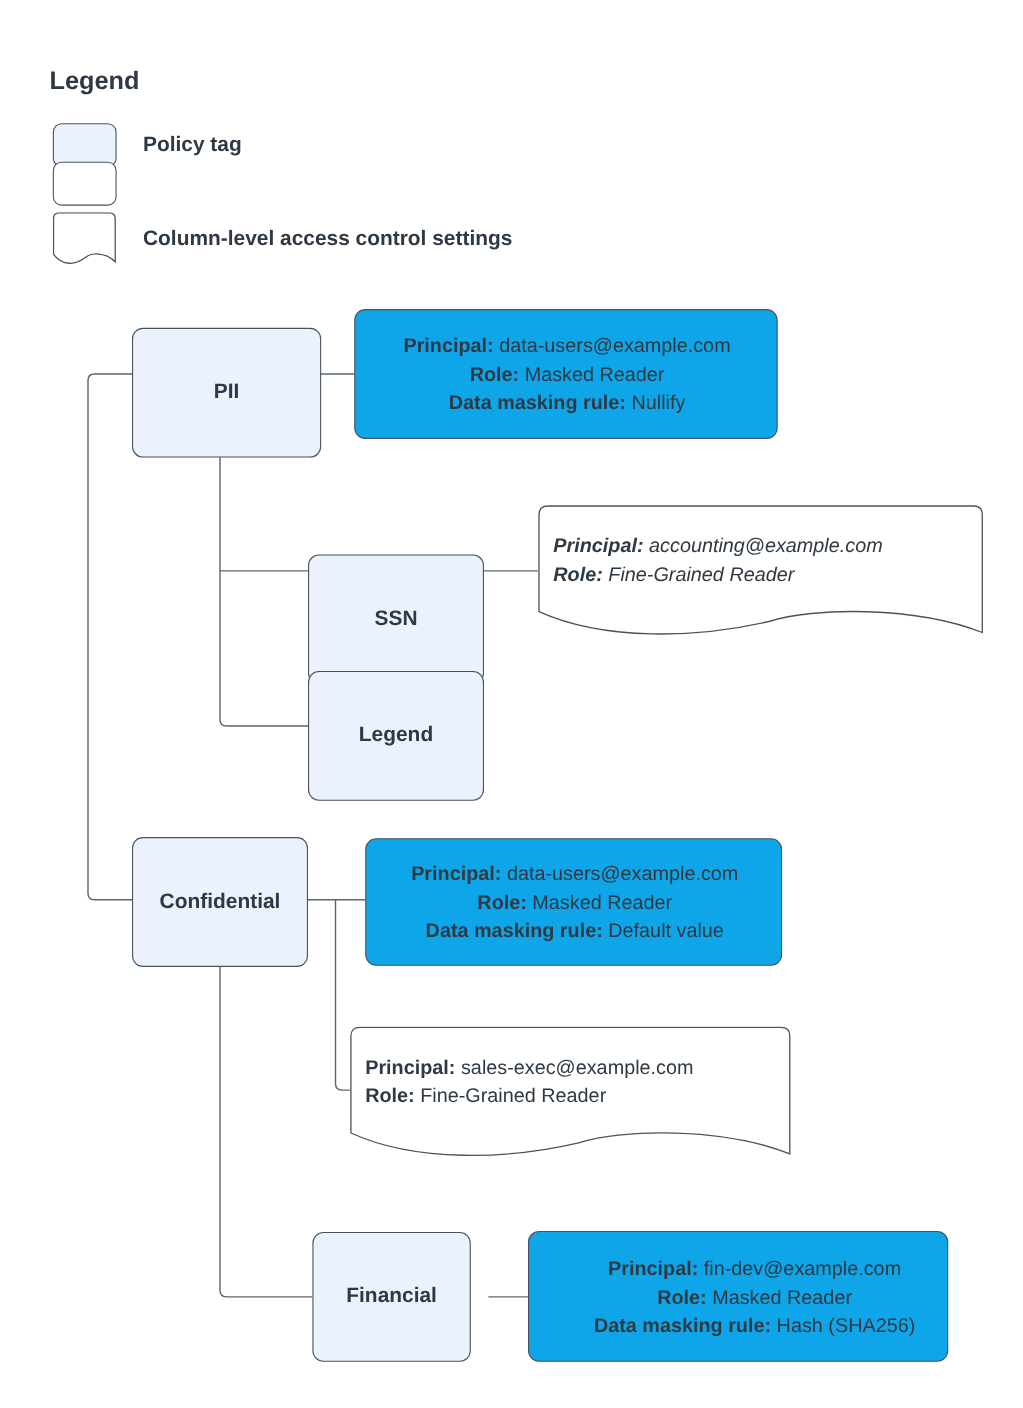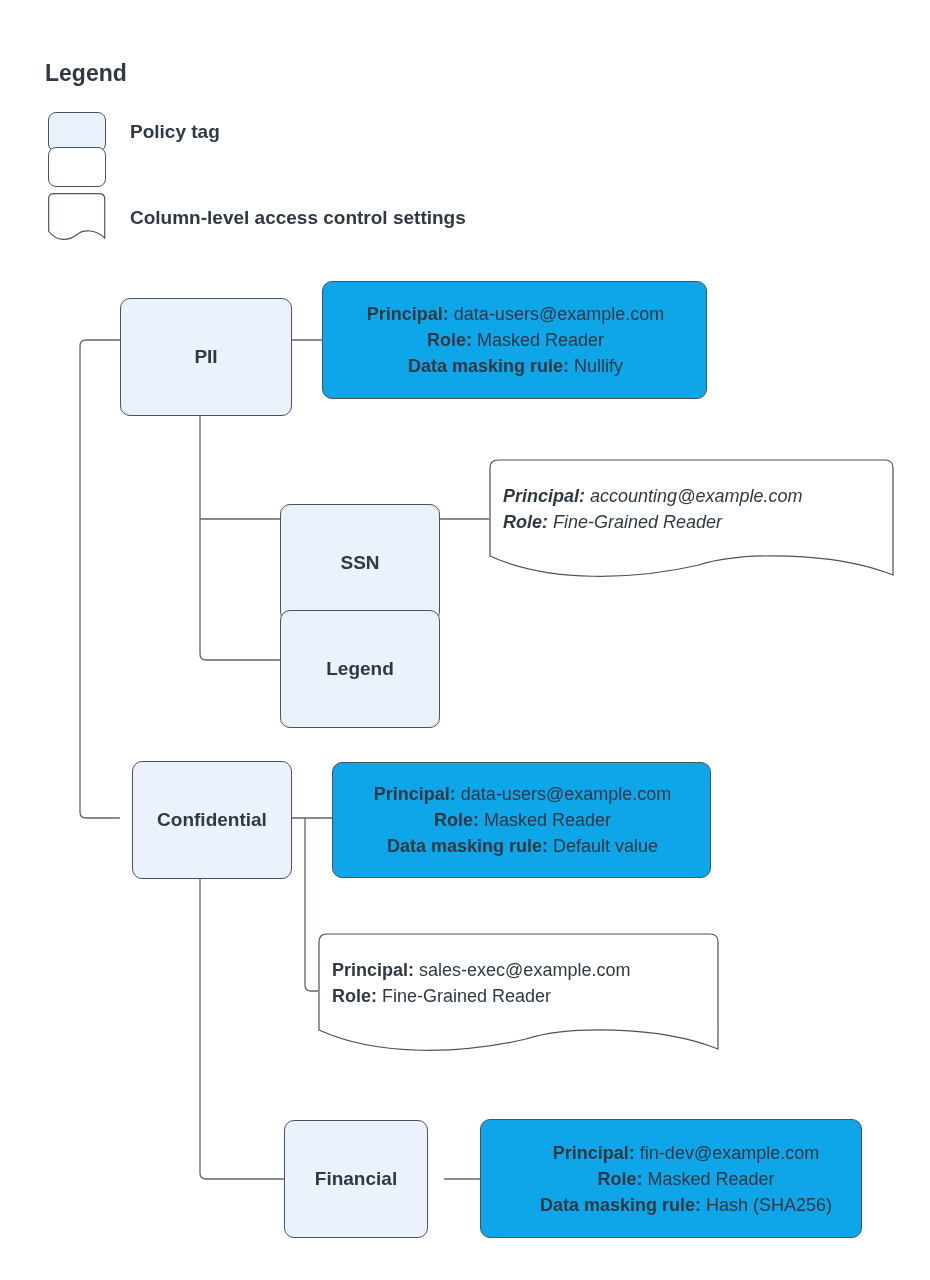--- a/index.html
+++ b/index.html
@@ -96,21 +96,21 @@
     <div class="doc-text">
       <div class="prow"><b>Principal:</b><span>accounting@example.com</span></div>
       <div class="prow"><b>Role:</b><span>Fine-Grained Reader</span></div>
     </div>
   </div>
 
   <div class="tag-box" style="left:280px;top:610px;width:160px;height:118px;">
     <span>Legend</span>
   </div>
 
-  <div class="tag-box" style="left:132px;top:761px;width:160px;height:118px;">
+  <div class="tag-box" style="left:120px;top:761px;width:160px;height:118px;">
     <span>Confidential</span>
   </div>
 
   <div class="policy-box" style="left:332px;top:762px;width:379px;height:116px;">
     <div class="prow"><b>Principal:</b><span>data-users@example.com</span></div>
     <div class="prow"><b>Role:</b><span>Masked Reader</span></div>
     <div class="prow"><b>Data masking rule:</b><span>Default value</span></div>
   </div>
 
   <div class="doc-box" style="left:318px;top:933px;width:400px;height:125px;">

